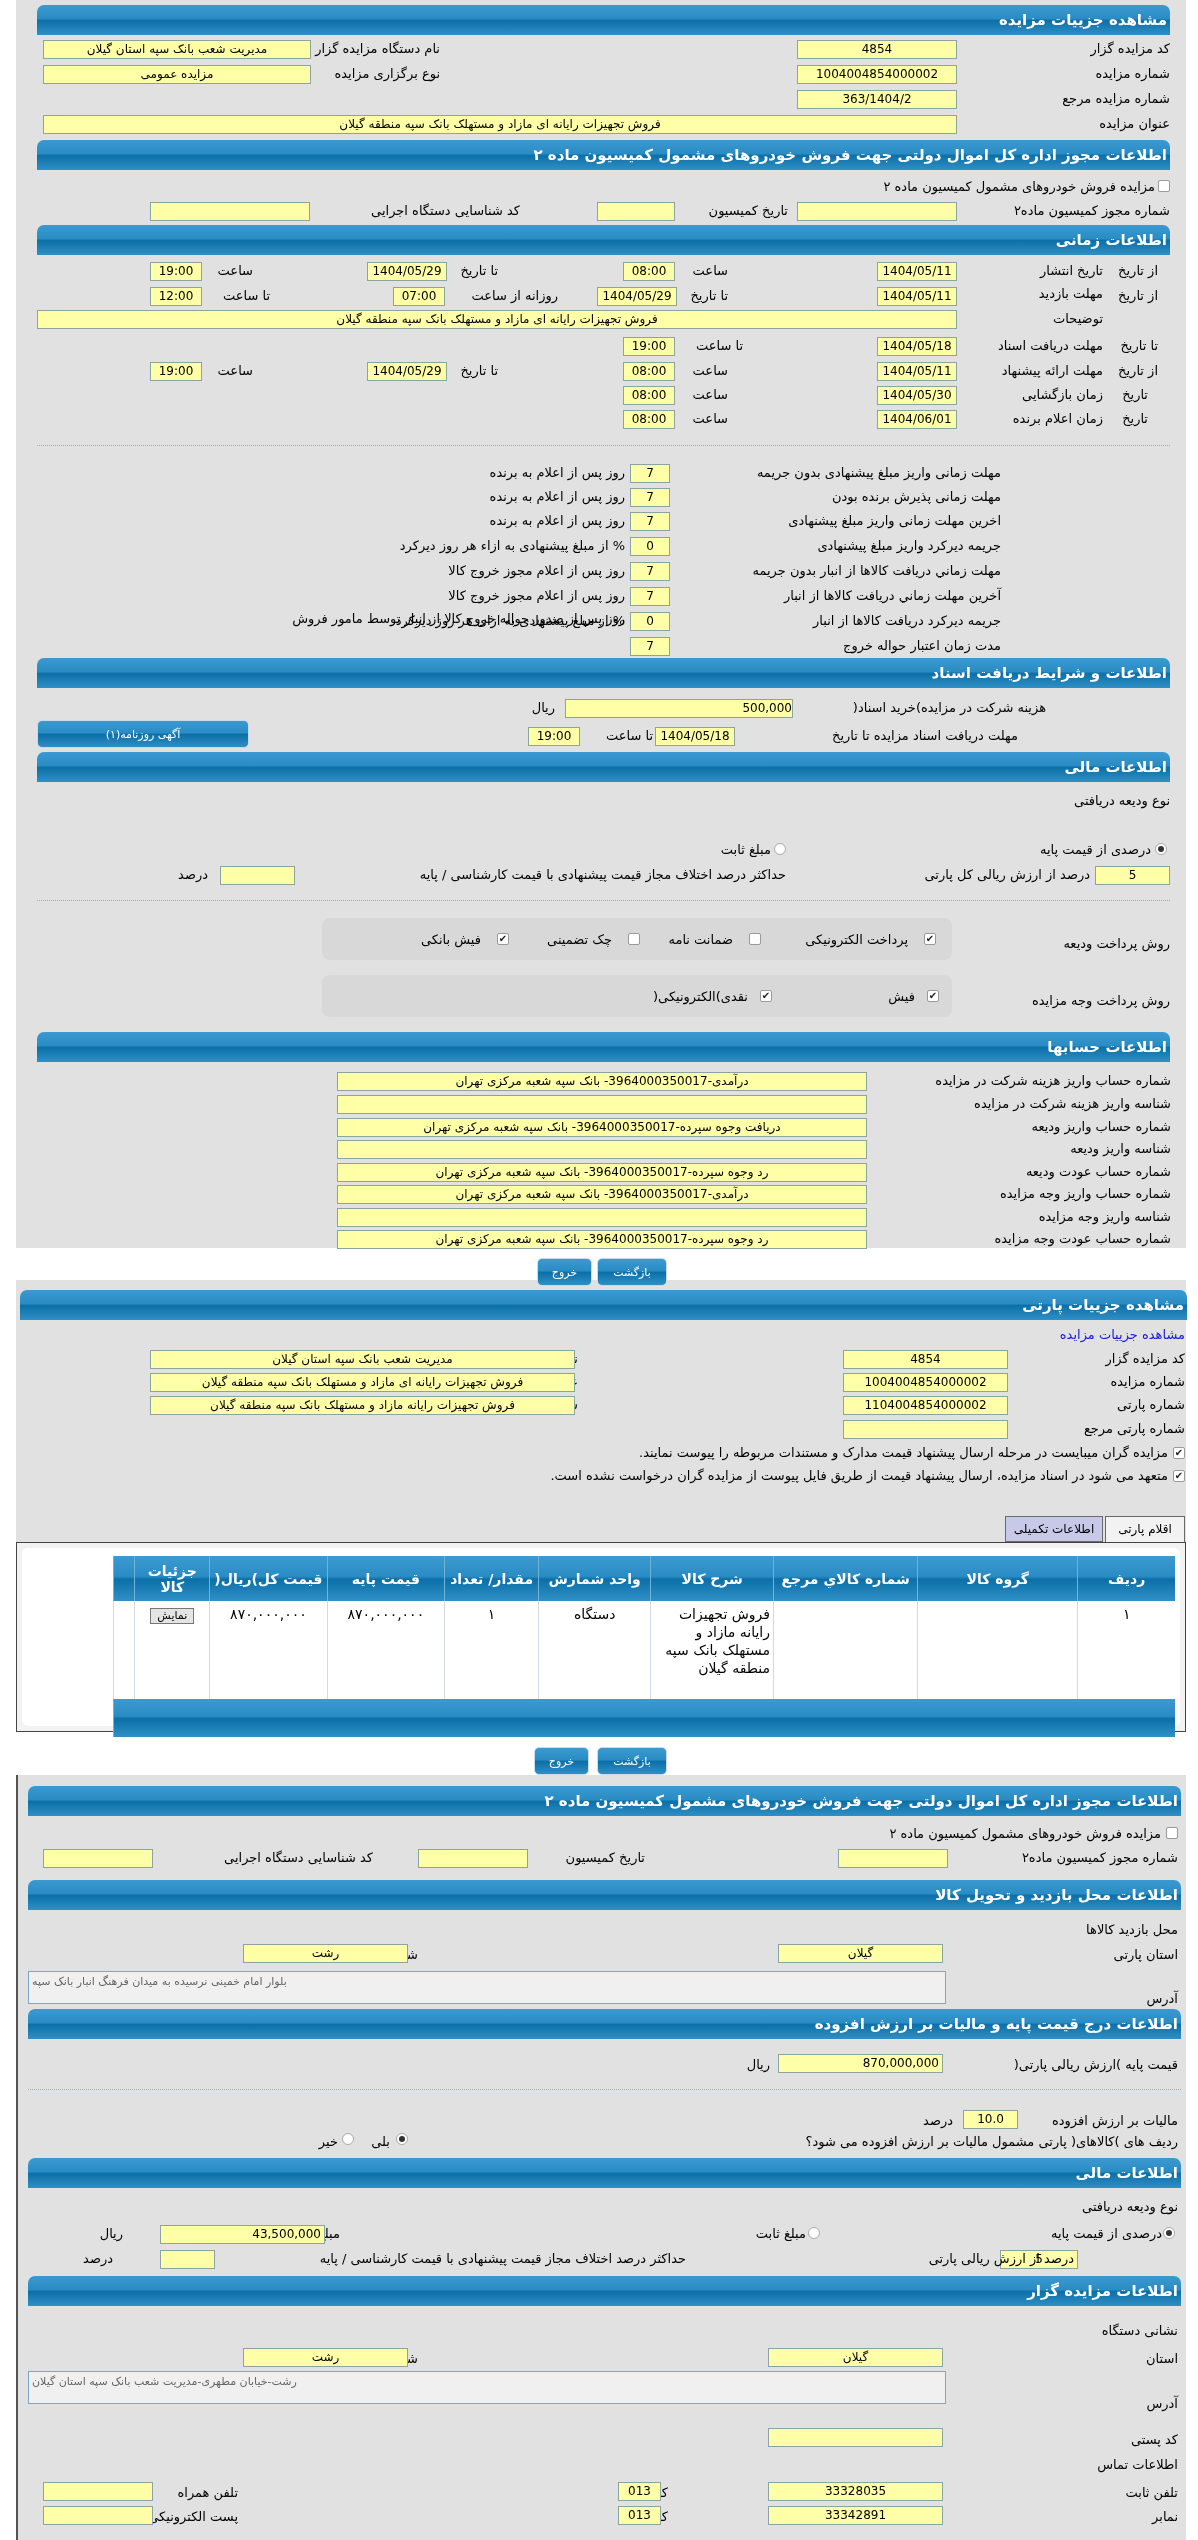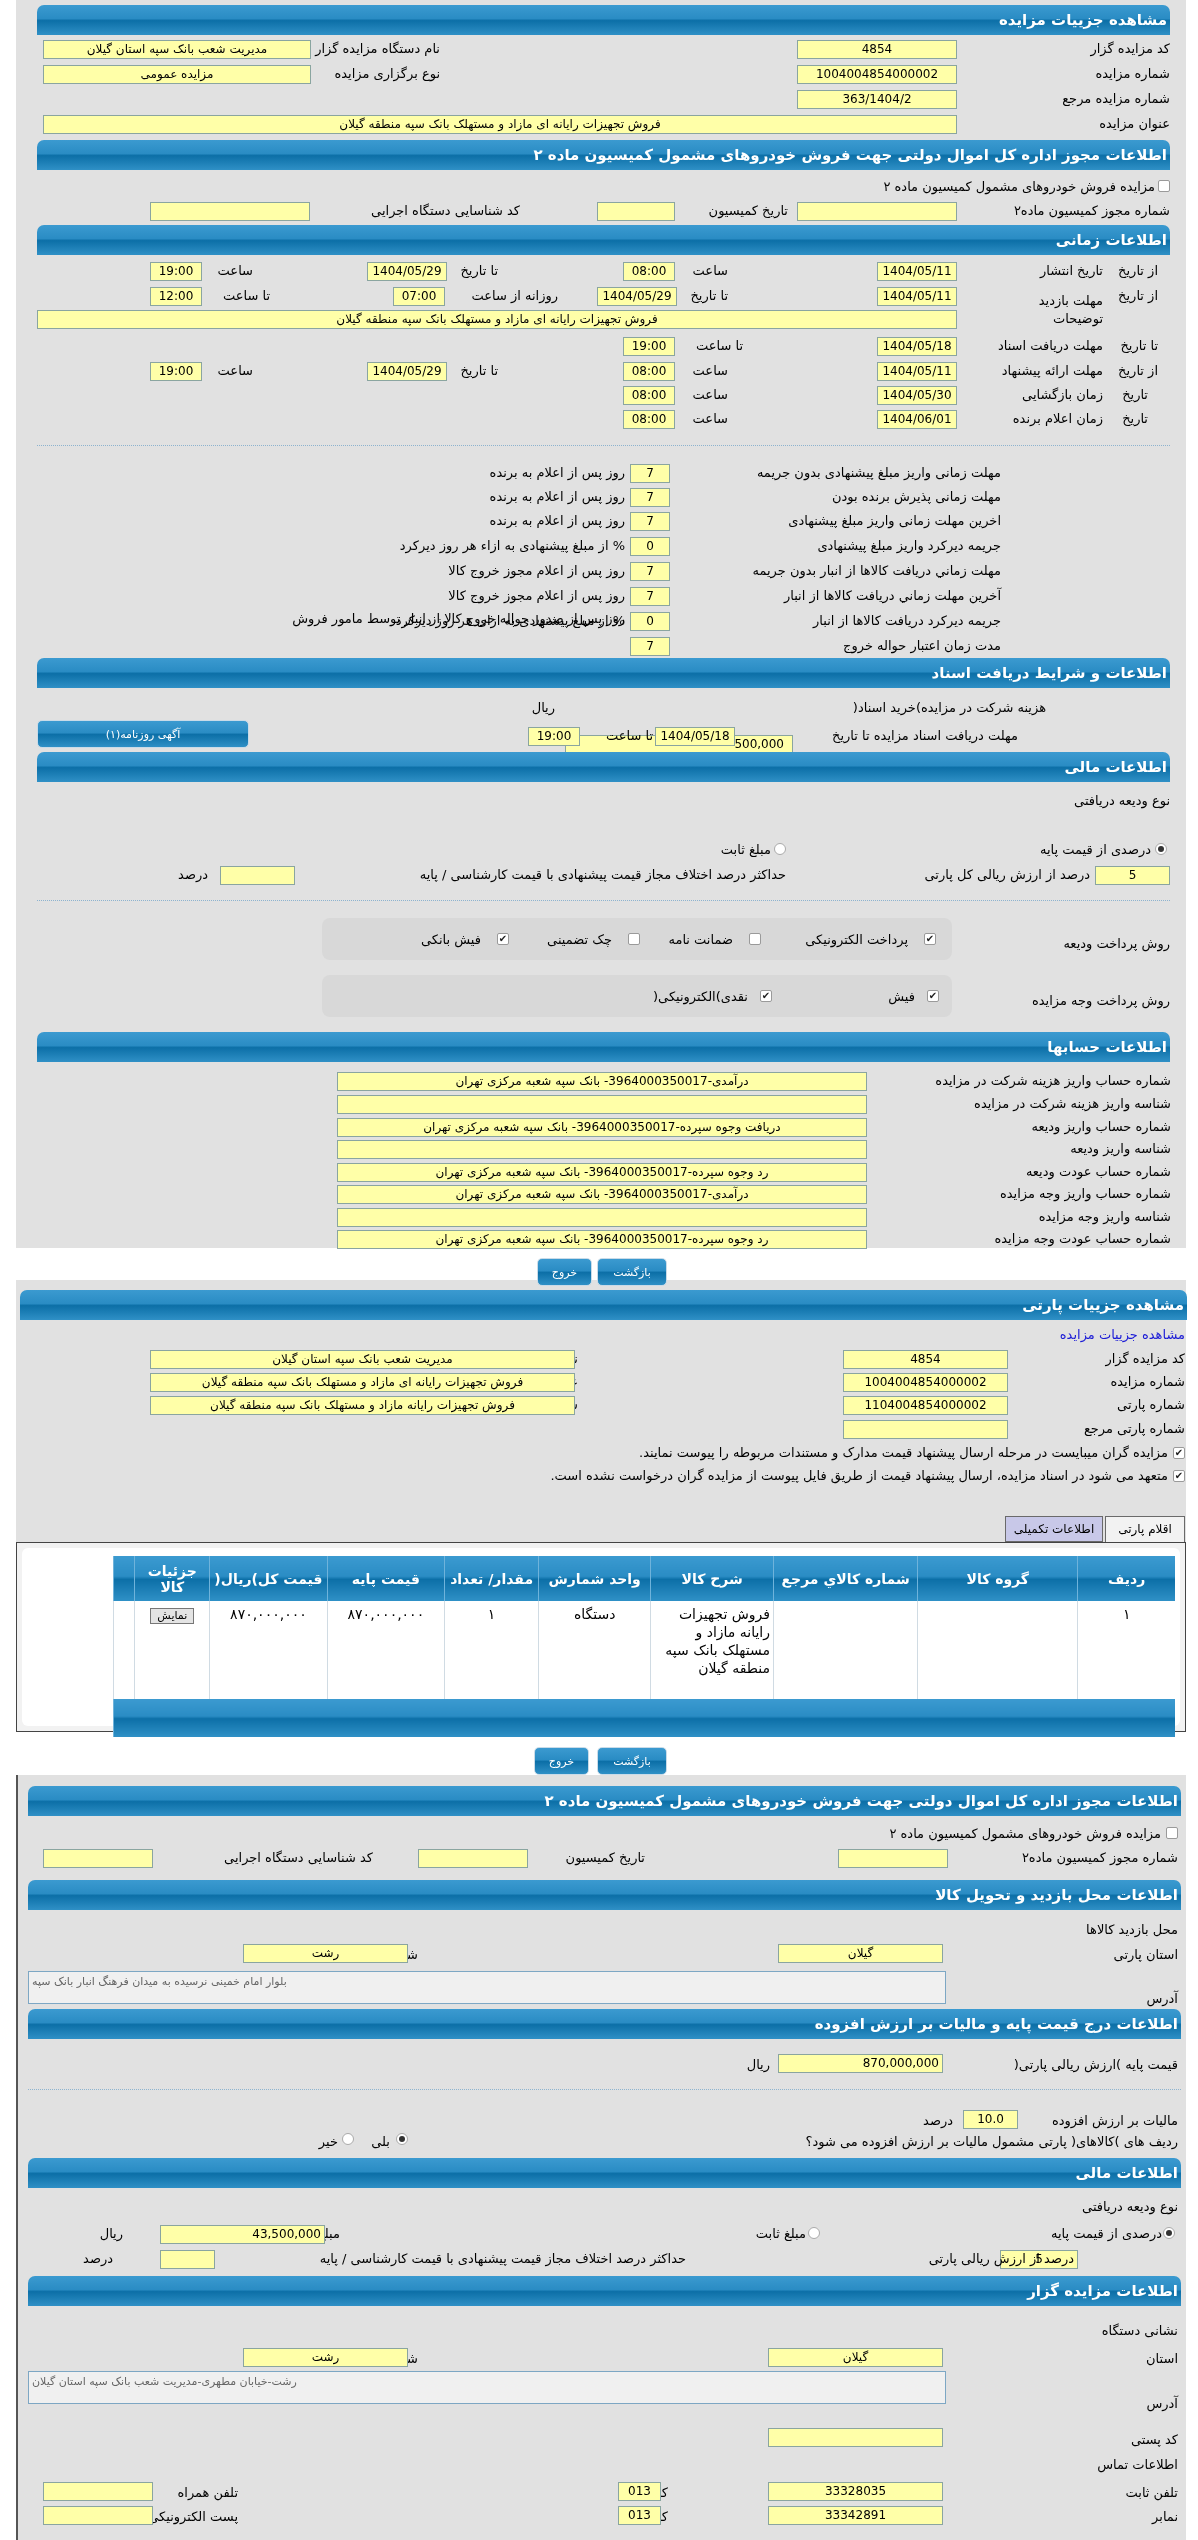--- a/index.html
+++ b/index.html
@@ -71,21 +71,21 @@
 <span class="lbl" style="right:95px; top:262px;">تاریخ انتشار</span>
 <span class="lbl" style="right:40px; top:262px;">از تاریخ</span>
 <div class="fld" style="left:877px; top:262px; width:80px;">1404/05/11</div>
 <span class="lbl" style="right:470px; top:262px;">ساعت</span>
 <div class="fld" style="left:623px; top:262px; width:52px;">08:00</div>
 <span class="lbl" style="right:700px; top:262px;">تا تاریخ</span>
 <div class="fld" style="left:367px; top:262px; width:80px;">1404/05/29</div>
 <span class="lbl" style="right:945px; top:262px;">ساعت</span>
 <div class="fld" style="left:150px; top:262px; width:52px;">19:00</div>
 
-<span class="lbl" style="right:95px; top:292px;text-align:center;">مهلت بازدید</span>
+<span class="lbl" style="right:95px; top:285px;text-align:center;">مهلت بازدید</span>
 <span class="lbl" style="right:40px; top:287px;">از تاریخ</span>
 <div class="fld" style="left:877px; top:287px; width:80px;">1404/05/11</div>
 <span class="lbl" style="right:470px; top:287px;">تا تاریخ</span>
 <div class="fld" style="left:597px; top:287px; width:80px;">1404/05/29</div>
 <span class="lbl" style="right:640px; top:287px;text-align:right;">روزانه از ساعت</span>
 <div class="fld" style="left:393px; top:287px; width:52px;">07:00</div>
 <span class="lbl" style="right:928px; top:287px;">تا ساعت</span>
 <div class="fld" style="left:150px; top:287px; width:52px;">12:00</div>
 
 <span class="lbl" style="right:95px; top:310px;">توضیحات</span>
@@ -150,21 +150,21 @@
   <div class="fld" style="left:630px; top:612px; width:40px;">0</div>
   <span class="lbl" style="right:573px; top:612px;">% از مبلغ پیشنهادی به ازای هر روز دیرکرد</span>
 
   <span class="lbl" style="right:197px; top:637px;">مدت زمان اعتبار حواله خروج</span>
   <div class="fld" style="left:630px; top:637px; width:40px;">7</div>
   <span class="lbl" style="right:573px; top:610px;">روز پس از صدور حواله خروج کالا از انبار توسط مامور فروش</span>
 </div>
 
 <div class="hdr" style="left:37px; top:658px; width:1133px;">اطلاعات و شرایط دریافت اسناد</div>
 <span class="lbl" style="right:152px; top:699px;">هزینه شرکت در مزایده)خرید اسناد(</span>
-<div class="fld" style="left:565px; top:699px; width:228px; text-align:right; padding-right:8px;margin-top:36px;">500,000</div>
+<div class="fld" style="left:565px; top:699px; width:228px; text-align:right; padding-right:0;">500,000</div>
 <span class="lbl" style="right:643px; top:699px;">ریال</span>
 <span class="lbl" style="right:180px; top:727px;">مهلت دریافت اسناد مزایده تا تاریخ</span>
 <div class="fld" style="left:655px; top:727px; width:80px;">1404/05/18</div>
 <span class="lbl" style="right:545px; top:727px;">تا ساعت</span>
 <div class="fld" style="left:528px; top:727px; width:52px;">19:00</div>
 <div class="btn" style="left:37px; top:720px; width:212px;">آگهی روزنامه(۱)</div>
 
 <div class="hdr" style="left:37px; top:752px; width:1133px;">اطلاعات مالی</div>
 <span class="lbl" style="right:28px; top:792px;">نوع ودیعه دریافتی</span>
 <div class="rd on" style="left:1155px; top:843px;"></div>

